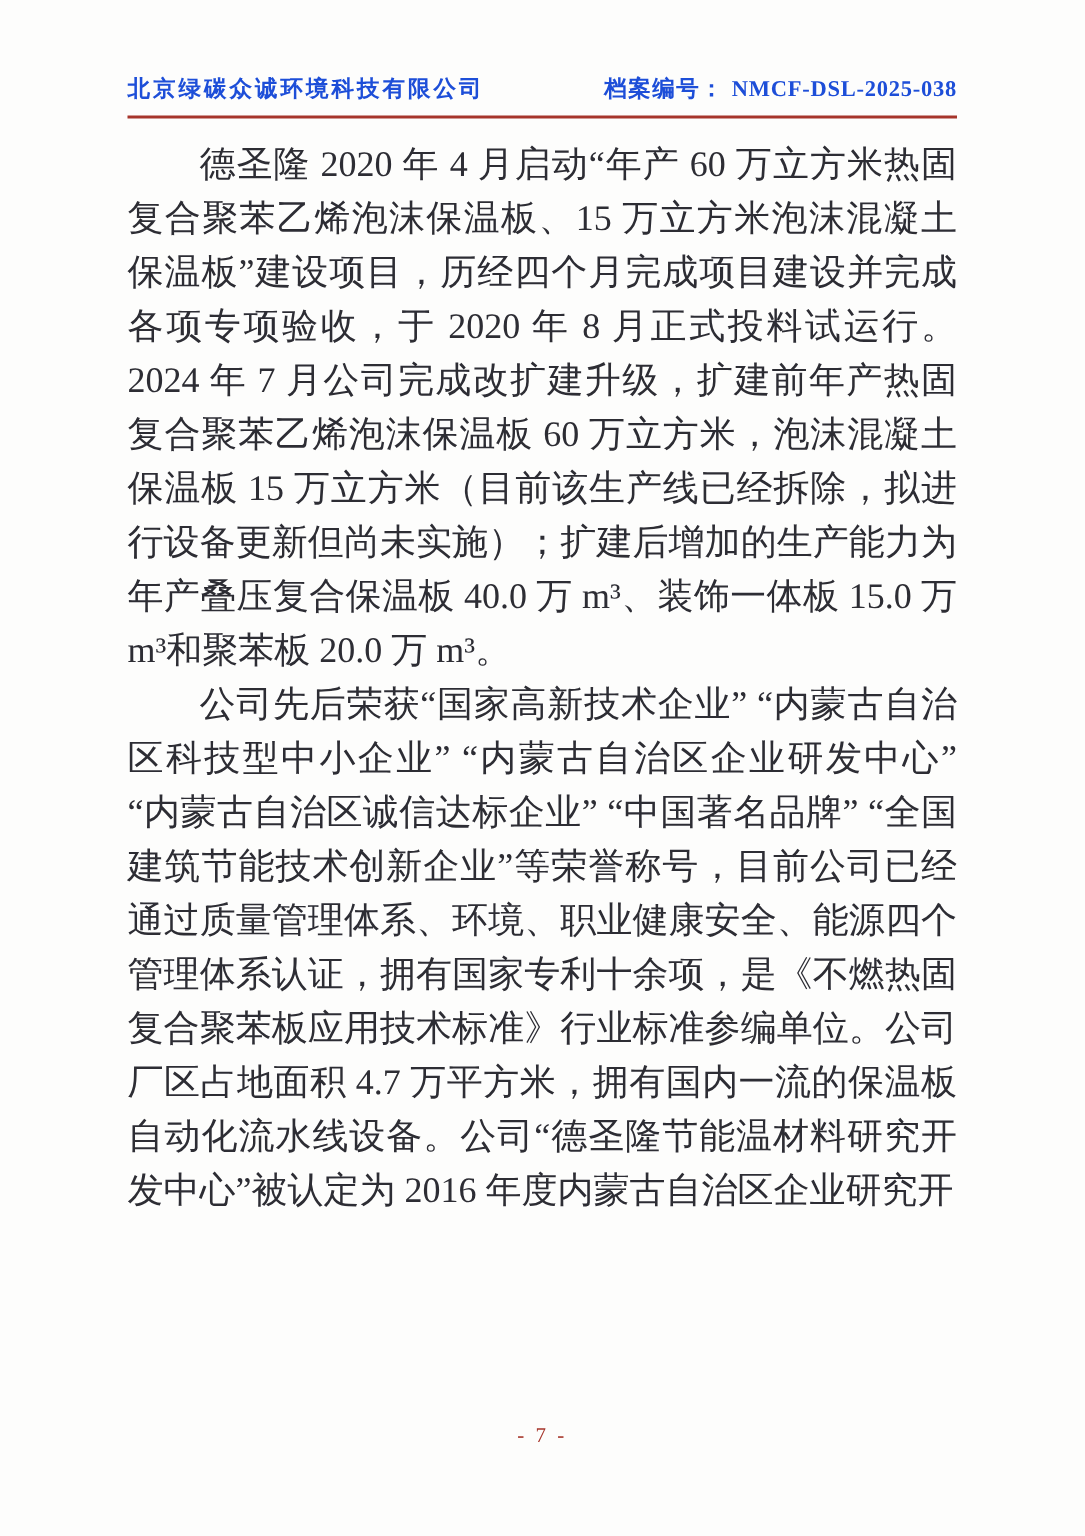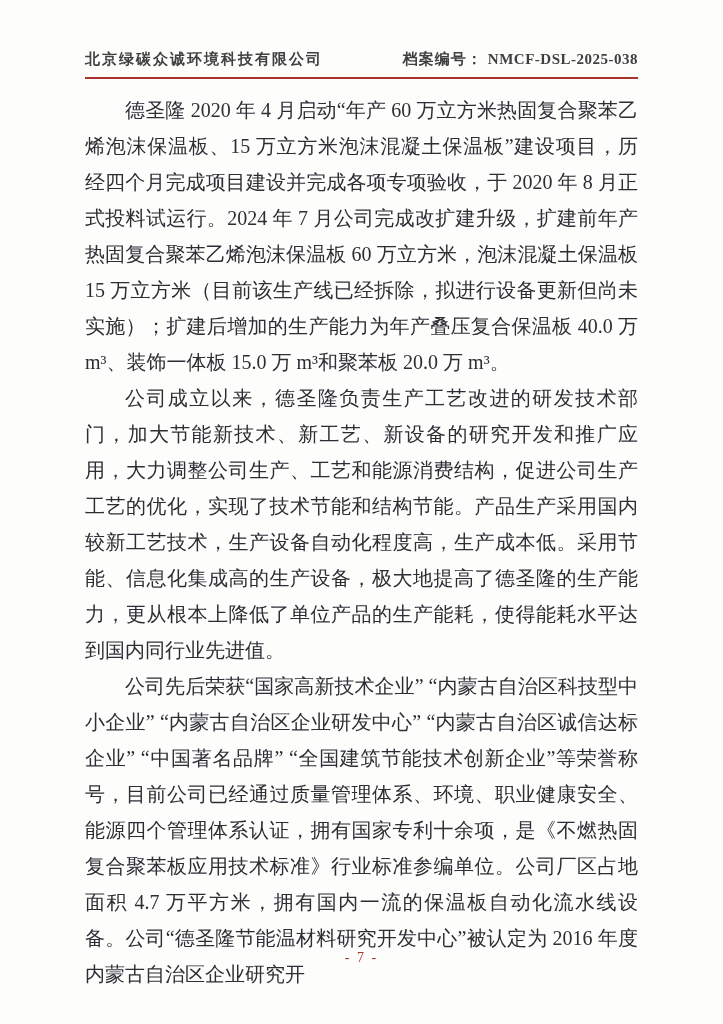--- a/index.html
+++ b/index.html
@@ -18,21 +18,21 @@
     box-sizing: border-box;
   }
   .header {
     position: absolute;
     top: 50px;
     left: 85px;
     right: 85px;
     display: flex;
     justify-content: space-between;
     align-items: baseline;
-    color: #404040;
+    color: #1d4ed8;
     font-size: 15px;
     font-weight: bold;
   }
   .header .company {
     letter-spacing: 2px;
   }
   .header .archive {
     display: flex;
     align-items: baseline;
     gap: 5px;
@@ -48,21 +48,21 @@
     left: 85px;
     right: 85px;
     border-top: 2px solid #a6352b;
   }
   .doc-body {
     position: absolute;
     top: 92px;
     left: 85px;
     right: 85px;
     color: #2d2d34;
-    font-size: 20px;
+    font-size: 24px;
     line-height: 36px;
     text-align: justify;
     text-justify: inter-ideograph;
   }
   .doc-body p {
     margin: 0;
     text-indent: 2em;
   }
   .footer {
     position: absolute;
@@ -85,21 +85,20 @@
     <span class="archive">
       <span>档案编号：</span>
       <span class="archive-value">NMCF-DSL-2025-038</span>
     </span>
   </header>
 
   <div class="header-rule"></div>
 
   <main class="doc-body">
     <p>德圣隆 2020 年 4 月启动“年产 60 万立方米热固复合聚苯乙烯泡沫保温板、15 万立方米泡沫混凝土保温板”建设项目，历经四个月完成项目建设并完成各项专项验收，于 2020 年 8 月正式投料试运行。2024 年 7 月公司完成改扩建升级，扩建前年产热固复合聚苯乙烯泡沫保温板 60 万立方米，泡沫混凝土保温板 15 万立方米（目前该生产线已经拆除，拟进行设备更新但尚未实施）；扩建后增加的生产能力为年产叠压复合保温板 40.0 万 m³、装饰一体板 15.0 万 m³和聚苯板 20.0 万 m³。</p>
-    <p>公司成立以来，德圣隆负责生产工艺改进的研发技术部门，加大节能新技术、新工艺、新设备的研究开发和推广应用，大力调整公司生产、工艺和能源消费结构，促进公司生产工艺的优化，实现了技术节能和结构节能。产品生产采用国内较新工艺技术，生产设备自动化程度高，生产成本低。采用节能、信息化集成高的生产设备，极大地提高了德圣隆的生产能力，更从根本上降低了单位产品的生产能耗，使得能耗水平达到国内同行业先进值。</p>
     <p>公司先后荣获“国家高新技术企业” “内蒙古自治区科技型中小企业” “内蒙古自治区企业研发中心” “内蒙古自治区诚信达标企业” “中国著名品牌” “全国建筑节能技术创新企业”等荣誉称号，目前公司已经通过质量管理体系、环境、职业健康安全、能源四个管理体系认证，拥有国家专利十余项，是《不燃热固复合聚苯板应用技术标准》行业标准参编单位。公司厂区占地面积 4.7 万平方米，拥有国内一流的保温板自动化流水线设备。公司“德圣隆节能温材料研究开发中心”被认定为 2016 年度内蒙古自治区企业研究开</p>
   </main>
 
   <footer class="footer">
     <span>- 7 -</span>
   </footer>
 
 </div>
 
 </body></html>

